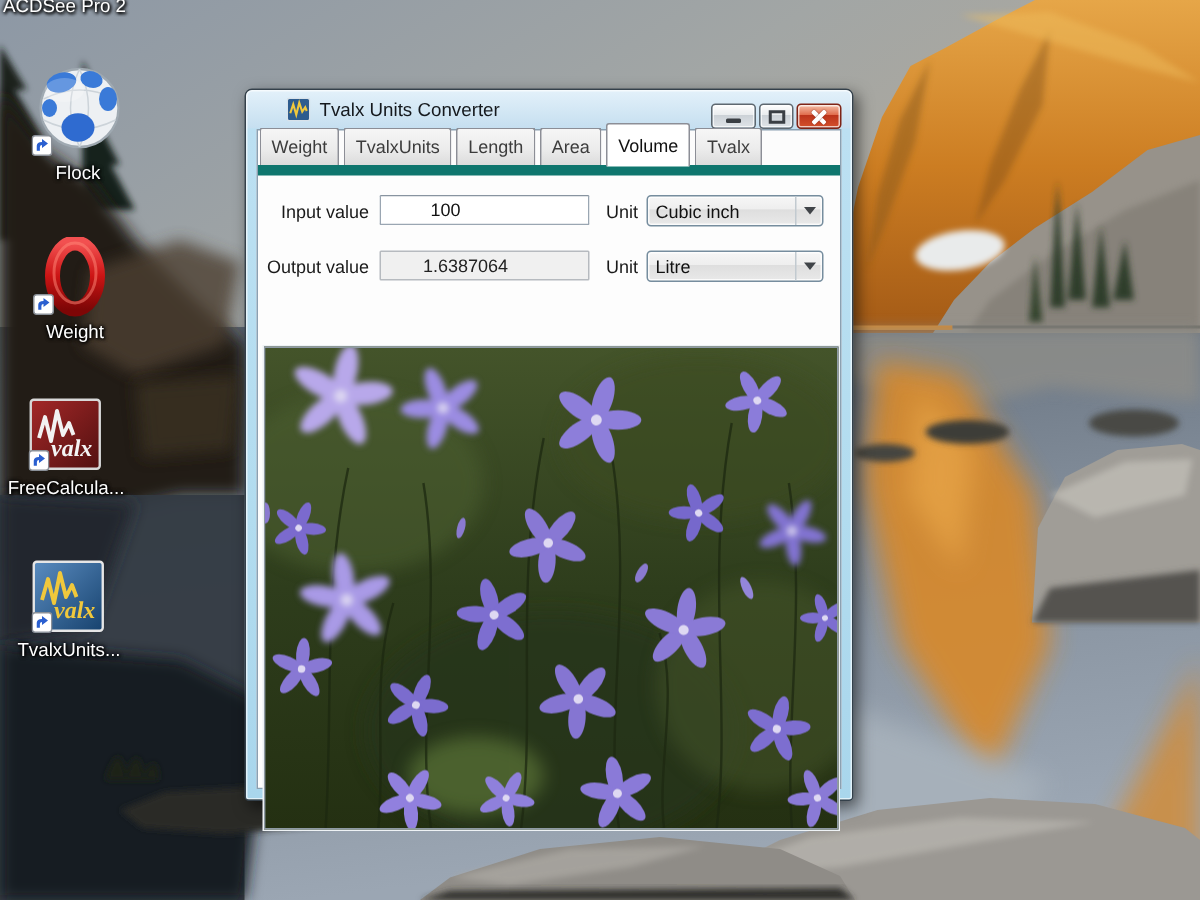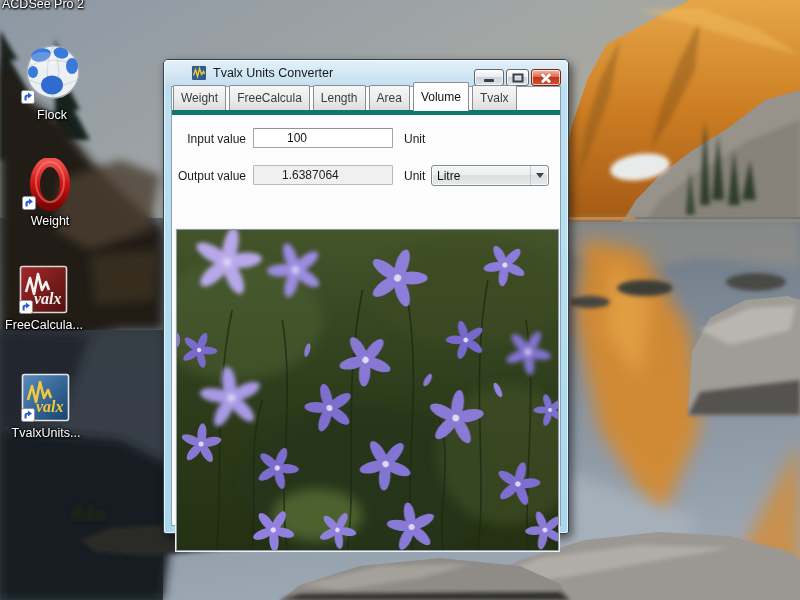--- a/index.html
+++ b/index.html
@@ -54,21 +54,21 @@
 
   .client{position:absolute;left:7px;right:7px;top:26px;bottom:7px;
     background:#fcfcfc;border:1px solid #8ba0b1;}
 
   
   .tabs{position:absolute;left:1px;top:2px;right:1px;height:21px;display:flex;align-items:flex-end;}
   .tab{height:16px;line-height:16px;padding:4px 7px;margin-right:3px;font-size:12px;color:#3c3c3c;
     background:linear-gradient(#f6f6f6,#ececec 55%,#dcdcdc);
     border:1px solid #8c8e96;border-bottom:none;border-radius:2px 2px 0 0;}
   .tab.active{height:20px;line-height:20px;background:#fff;color:#111;position:relative;z-index:3;margin-bottom:-1px;}
-  .page{position:absolute;left:0;right:0;top:23px;bottom:0;border-top:5px solid #0f766e;background:#fdfdfd;}
+  .page{position:absolute;left:0;right:0;top:23px;bottom:0;border-top:7px solid #0f766e;background:#fdfdfd;}
 
   
   .flabel{position:absolute;font-size:12px;color:#1a1a1a;width:72px;text-align:right;}
   .lbl-input{left:2px;top:17px;}
   .lbl-output{left:2px;top:54px;}
   .ulabel{position:absolute;font-size:12px;color:#1a1a1a;}
   .ulbl-1{left:232px;top:17px;}
   .ulbl-2{left:232px;top:54px;}
   .tbox{position:absolute;left:81px;width:140px;height:20px;box-sizing:border-box;
     border:1px solid #9aa6b2;border-top-color:#8894a0;font-family:"Liberation Sans",sans-serif;
@@ -262,31 +262,37 @@
   </div>
   <div class="wcontrols">
     <div class="wbtn min"></div>
     <div class="wbtn max"></div>
     <div class="wbtn close"></div>
   </div>
 
   <div class="client">
     <div class="tabs">
       <div class="tab">Weight</div>
-      <div class="tab">FreeCalcula</div>
+      <div class="tab">TvalxUnits</div>
       <div class="tab">Length</div>
       <div class="tab">Area</div>
       <div class="tab active">Volume</div>
       <div class="tab">Tvalx</div>
     </div>
 
     <div class="page">
       <div class="flabel lbl-input">Input value</div>
       <input class="tbox" id="input-value" type="text" value="100" style="">
       <div class="ulabel ulbl-1">Unit</div>
+      <div class="combo" id="combo-input-unit">
+        <span class="ctext">Cubic inch</span>
+        <span class="czone">
+            <i class="tri"></i>
+          </span>
+      </div>
 
       <div class="flabel lbl-output">Output value</div>
       <input class="tbox ro" id="output-value" type="text" readonly="" value="1.6387064" style="">
       <div class="ulabel ulbl-2">Unit</div>
       <div class="combo" id="combo-output-unit">
         <span class="ctext">Litre</span>
         <span class="czone">
             <i class="tri"></i>
           </span>
       </div>

